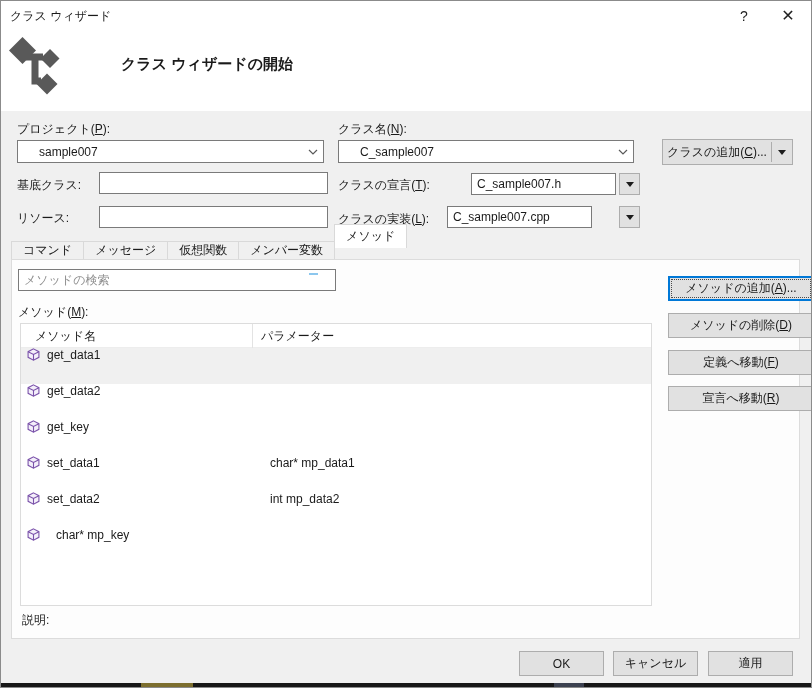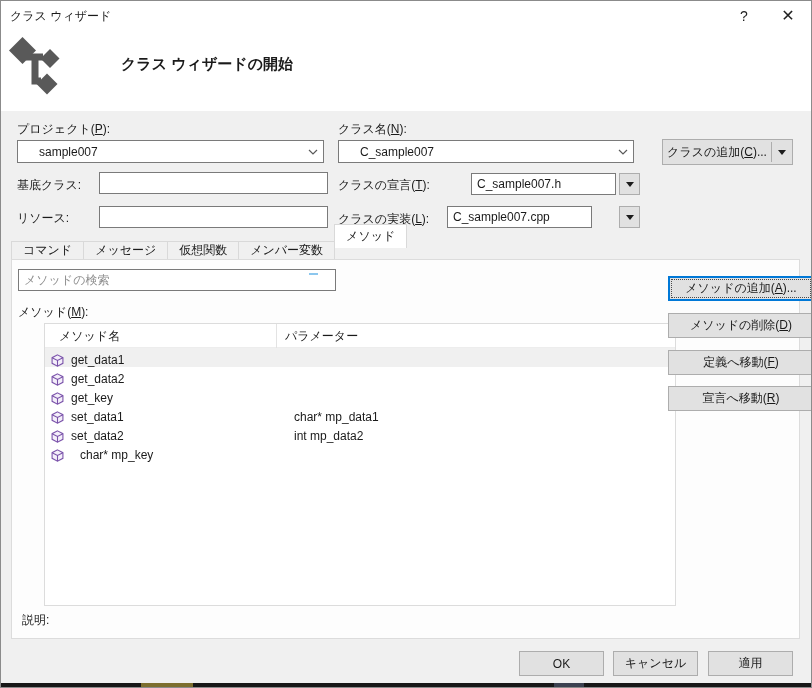--- a/index.html
+++ b/index.html
@@ -56,27 +56,27 @@
   
   .panel { position:absolute; left:10px; top:148px; width:789px; height:380px;
            background:#fdfdfd; border:1px solid #dcdcdc; z-index:1; }
   .search { position:absolute; left:6px; top:9px; width:318px; height:22px;
             border:1px solid #7a7a7a; background:#fff; padding:0 18px 0 5px;
             font-family:inherit; font-size:12px; }
   .search::placeholder { color:#8e8e8e; opacity:1; }
   .search-dash { position:absolute; left:297px; top:13px; width:9px; height:2px; background:#8cc7ee; }
 
   .list { position:absolute; left:8px; top:63px; width:632px; height:283px;
-          background:#fff; border:1px solid #dcdcdc; overflow:hidden;margin-left:24px; }
+          background:#fff; border:1px solid #dcdcdc; overflow:hidden; }
   .list-header { position:relative; height:24px; border-bottom:1px solid #ededed; }
   .col-h { position:absolute; top:4px; white-space:nowrap; }
   .col-h1 { left:14px; }
   .col-h2 { left:240px; }
   .col-sep { position:absolute; left:231px; top:0; width:1px; height:24px; background:#e3e3e3; }
-  .lrow { position:relative; height:19px; display:flex; align-items:flex-end; }
+  .lrow { position:relative; height:36px; display:flex; align-items:flex-start; }
   .lrow.sel { background:#f0f0f0; }
   .micon { width:13px; height:13px; margin:0 7px 0 6px; display:inline-flex; }
   .mname { width:214px; white-space:nowrap; }
   .mparams { padding-left:9px; white-space:nowrap; }
 
   .side-btn { position:absolute; left:656px; width:146px; height:25px; white-space:nowrap; }
   .side-btn.primary { border:2px solid #0078d7; }
   .side-btn.primary::after { content:""; position:absolute; left:1px; top:1px; right:1px; bottom:1px;
                              border:1px dotted #4b4b4b; }
   .desc-label { position:absolute; left:10px; top:352px; }

